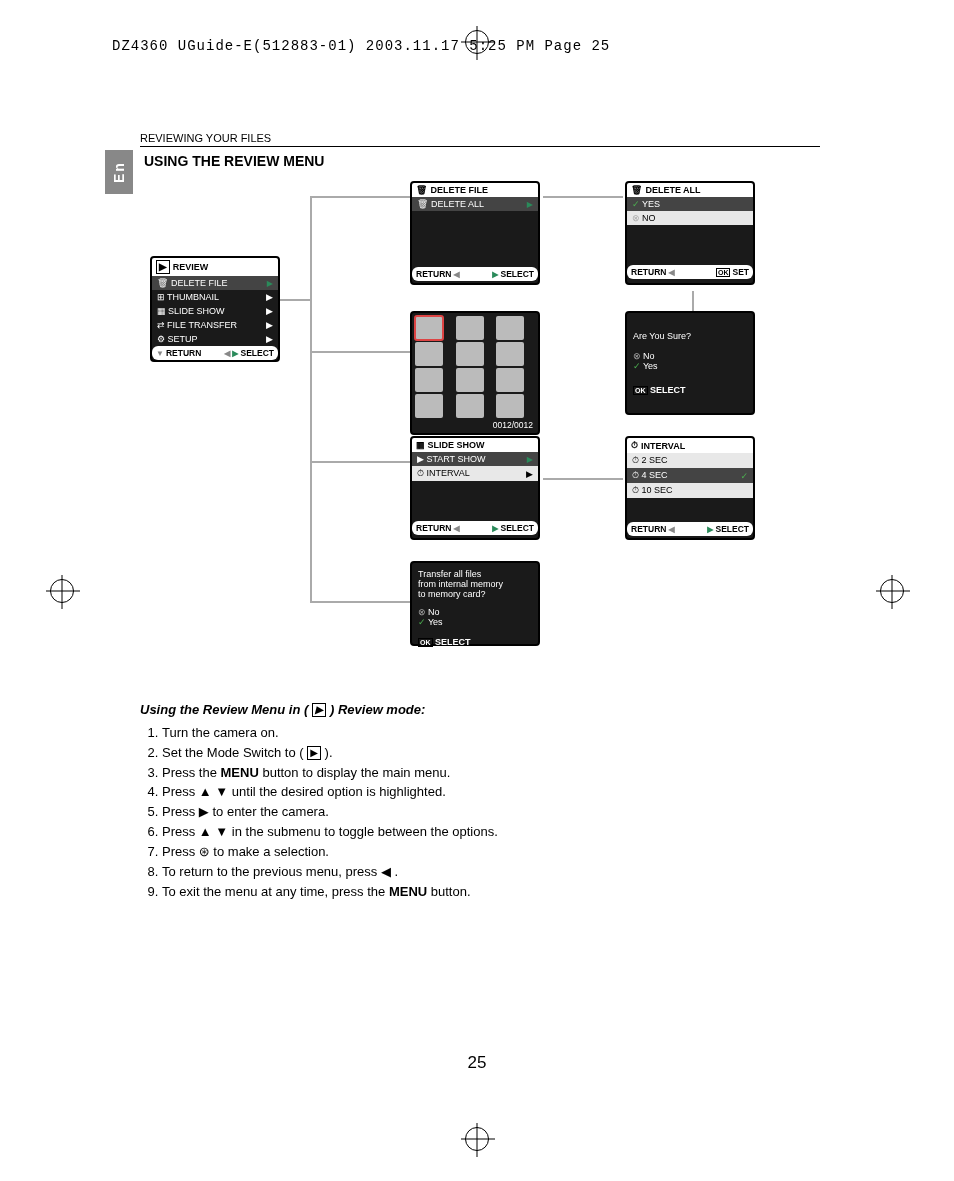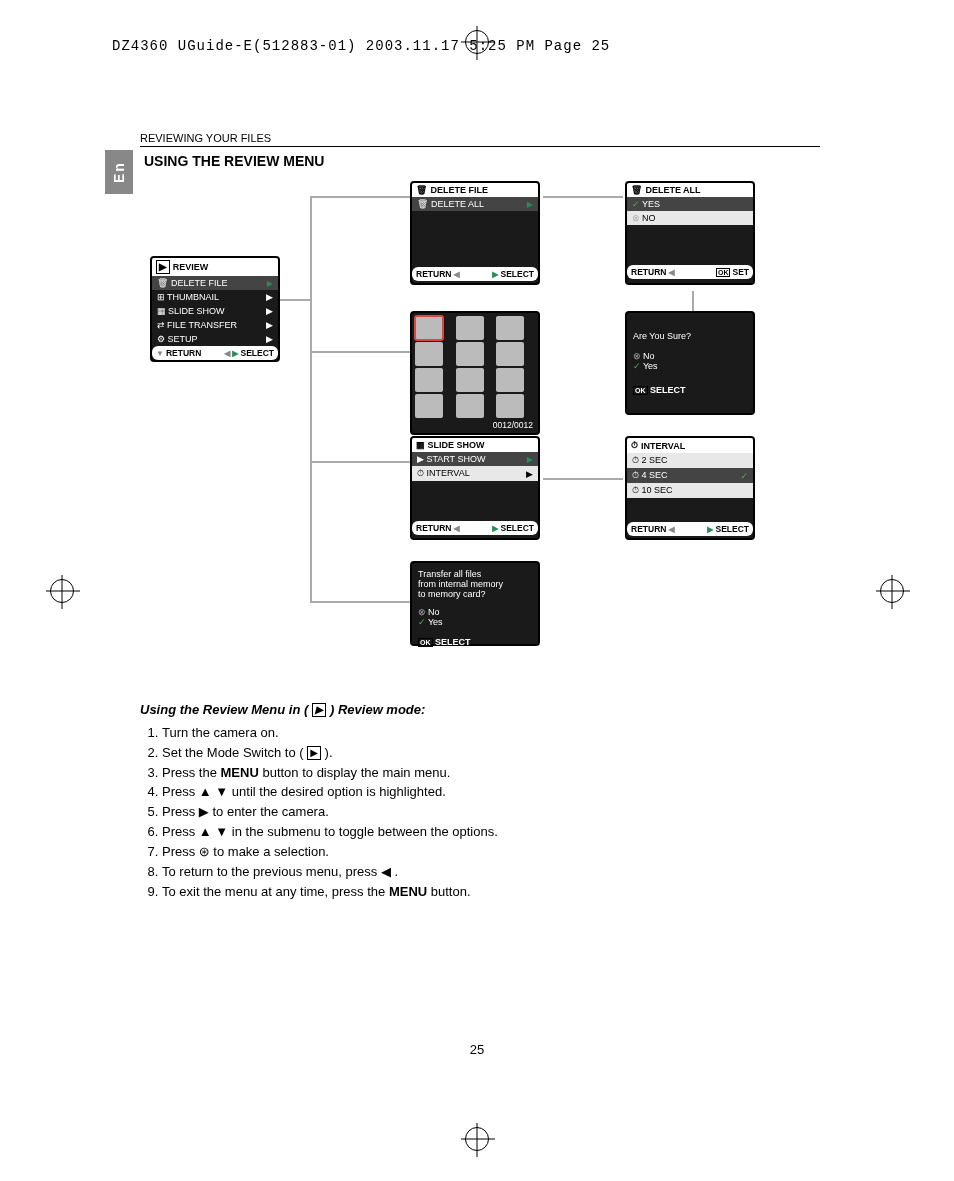--- a/index.html
+++ b/index.html
@@ -103,21 +103,21 @@
   .instructions {
     margin-top: 20px; font-size: 13px; line-height: 1.45;
   }
   .instructions .lead {
     font-style: italic; font-weight: bold; margin-bottom: 4px;
     display: flex; align-items: center; gap: 4px;
   }
   .instructions ol { padding-left: 22px; }
   .instructions ol > li { margin-bottom: 1px; }
   .instructions ul { list-style-type: disc; padding-left: 34px; }
-  .page-num { position: absolute; bottom: 124px; left: 50%; transform: translateX(-50%); font-size: 13px; margin-top: 28px; }
+  .page-num { position: absolute; bottom: 108px; left: 50%; transform: translateX(-50%); font-size: 17px; margin-top: 28px; }
   .inline-icon { display: inline-block; vertical-align: middle; }
   .play-box { border: 1px solid #000; padding: 0 2px; font-size: 10px; line-height: 12px; }
   .ok-box { border: 1px solid #000; padding: 0 1px; font-size: 7px; font-weight: bold; }
 </style>
 </head>
 <body>
 
 <div class="header-line">DZ4360 UGuide-E(512883-01)  2003.11.17  5:25 PM  Page 25</div>
 
 <div class="crop-mark crop-top">

